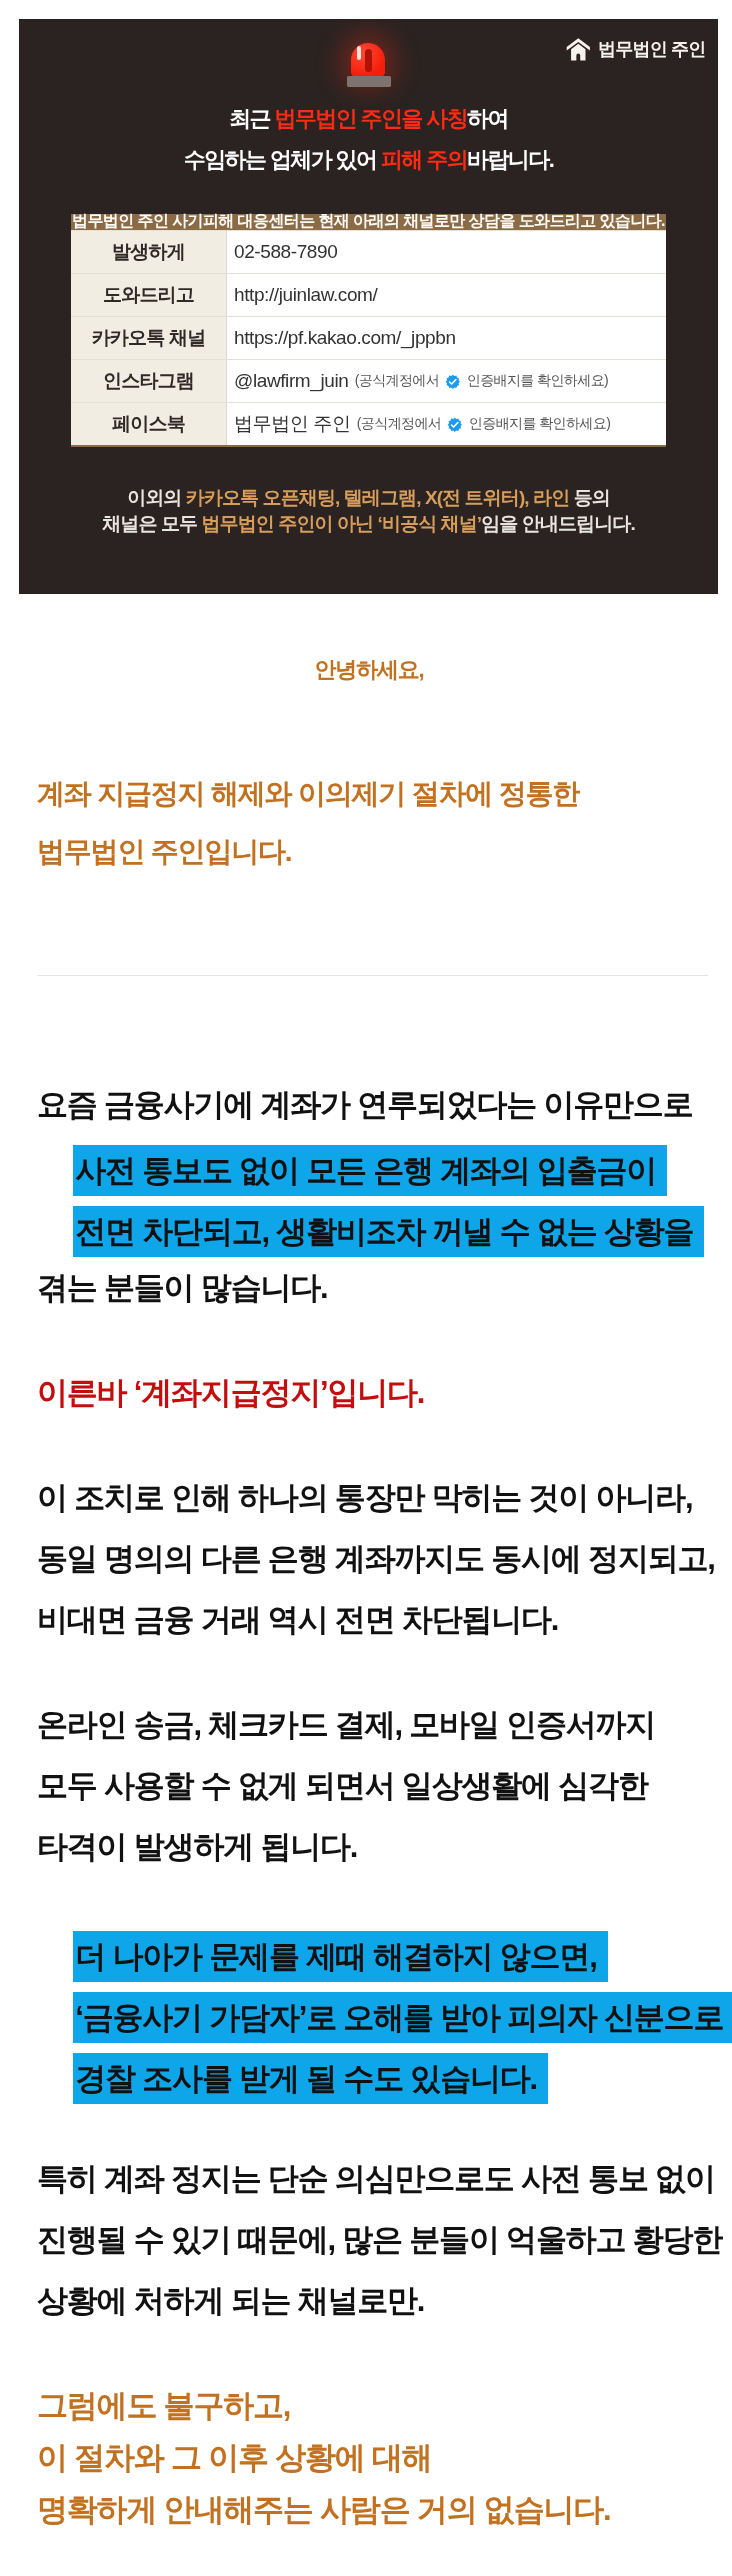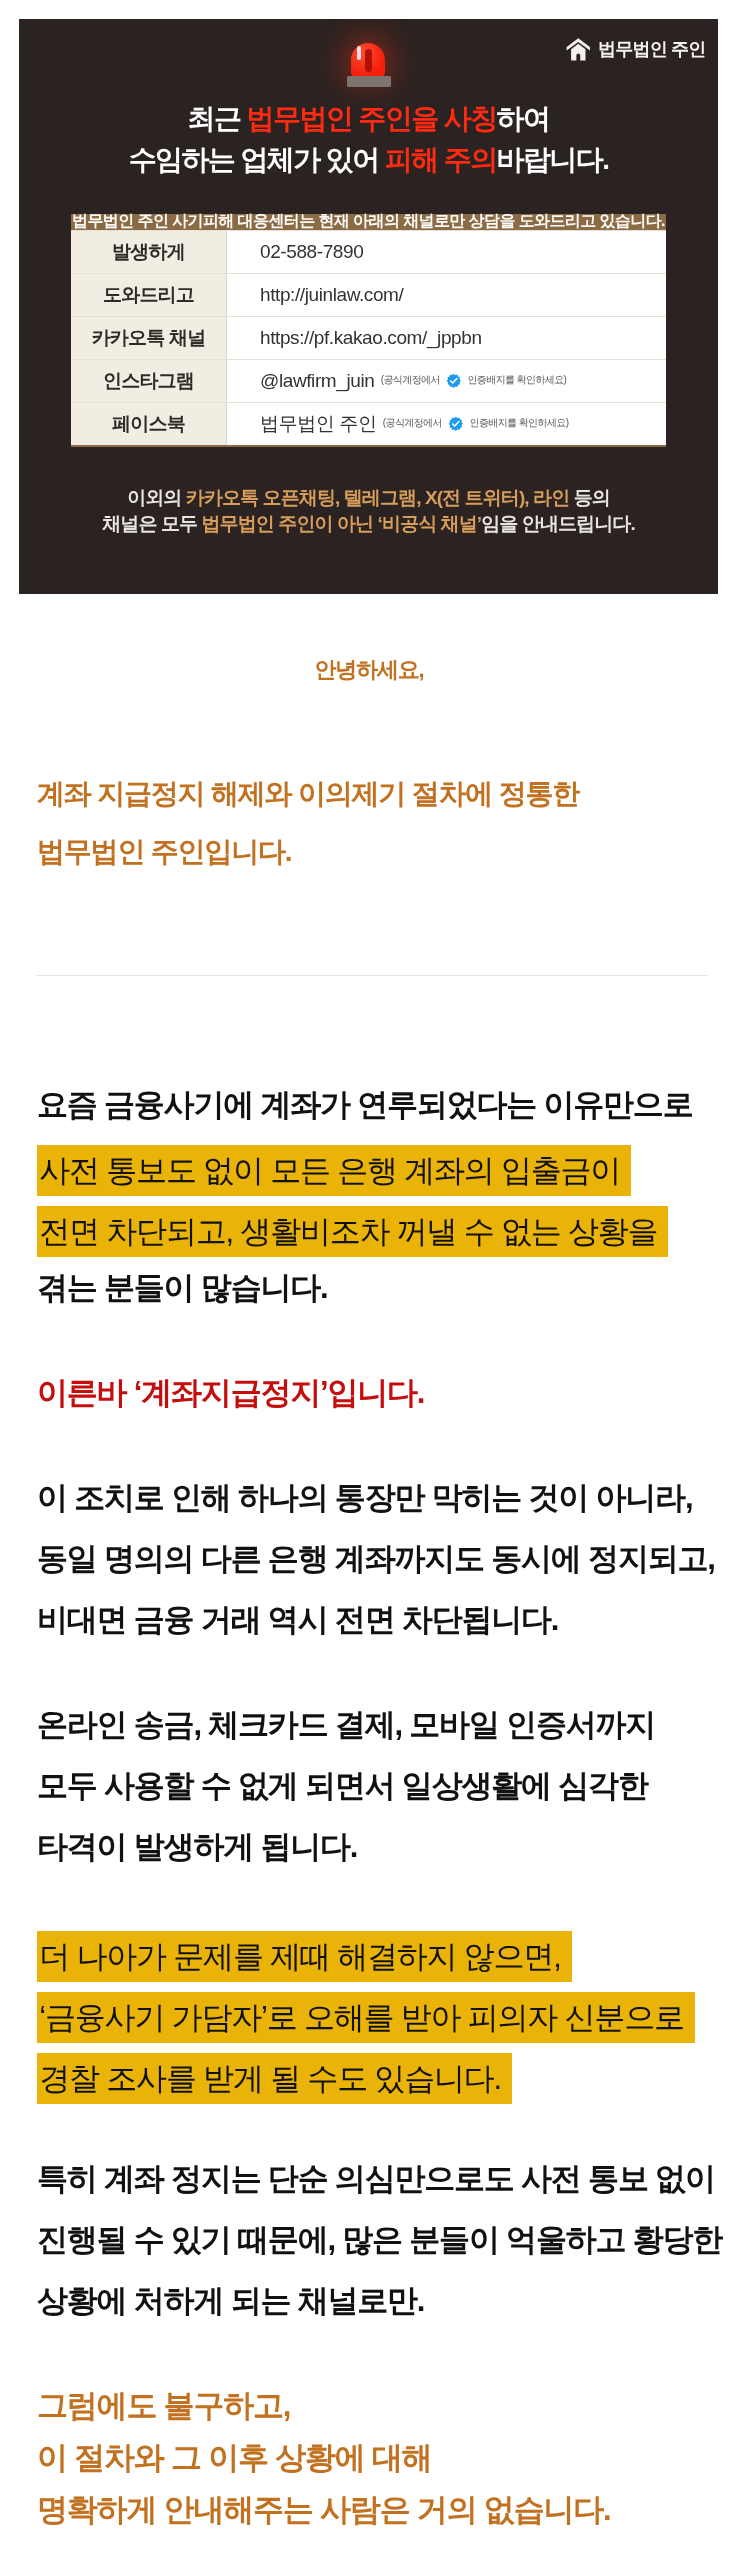--- a/index.html
+++ b/index.html
@@ -38,21 +38,21 @@
   .siren .shine{
     position:absolute; left:11.7px; top:3.9px; width:3.9px; height:14px;
     background:#ffffff; border-radius:3.1px; opacity:.85;
   }
   .siren .base{
     position:absolute; left:1.6px; bottom:0; width:44px; height:10.2px;
     background:#7d7470; border-radius:1.6px;
   }
   .headline{
     margin-top:11px; text-align:center;
-    color:#ffffff; font-size:28px; font-weight:800; letter-spacing:-1.6px;
+    color:#ffffff; font-size:22px; font-weight:800; letter-spacing:-1.6px;
     line-height:41px;
   }
   .headline .red{color:#ff2a12;}
   
   .ctable{
     width:595px; margin:34px auto 0 auto;
     border-bottom:2.3px solid #8b6b46;
   }
   .ctable .thead{
     height:16px; background:#8b6b46; color:#fdfbf7;
@@ -64,24 +64,24 @@
     border-top:0.8px solid #e6e1d8;
   }
   .crow:first-of-type{border-top:none;}
   .crow .lbl{
     width:155px; background:#f2ede3; color:#2f2a26;
     display:flex; align-items:center; justify-content:center;
     font-size:19px; font-weight:700; letter-spacing:-0.8px;
     border-right:0.8px solid #ddd8cf;
   }
   .crow .val{
-    flex:1; display:flex; align-items:center; padding-left:33px;
+    flex:1; display:flex; align-items:center; padding-left:7px;
     font-size:19px; color:#333; letter-spacing:-0.4px; gap:6.3px;
   }
-  .crow .note{font-size:10px; color:#555; letter-spacing:-0.6px; display:flex; align-items:flex-start; gap:6px;}
+  .crow .note{font-size:14px; color:#555; letter-spacing:-0.6px; display:flex; align-items:flex-end; gap:6px;}
   .badge{width:15.6px;height:15.6px;display:inline-block;}
   
   .footnote{
     margin-top:38px; text-align:center;
     color:#e8e4df; font-size:19px; font-weight:700; letter-spacing:-0.9px;
     line-height:26.6px;
   }
   .footnote .gold{color:#d79d5b;}
   
   .content{padding:0 31px 47px 37px;}
@@ -98,21 +98,21 @@
     border:none; border-top:1.6px solid #e3e3e3; width:671px;
   }
   .para{margin-top:0;}
   .para{margin-bottom:44px;}
   .para.first{margin-top:108px;}
   .line{
     height:61px; display:flex; align-items:flex-start;
     font-size:31px; font-weight:600; color:#111; letter-spacing:-1.2px;
   }
   .line .t{white-space:nowrap;}
-  .hl{background:#eab308; padding:4.7px 11px 4.7px 2.3px; font-weight:400;}
+  .hl{background:#0ea5e9; padding:4.7px 11px 4.7px 2.3px; font-weight:700;margin-left:36px;}
   .redline{color:#c40d0d; font-weight:800;}
   .orangepara .line{height:52px; color:#c1711f; font-weight:700;}
 </style>
 </head>
 <body>
 
 <div class="banner">
 
   <div class="logo">
     <svg viewBox="0 0 48 48">

